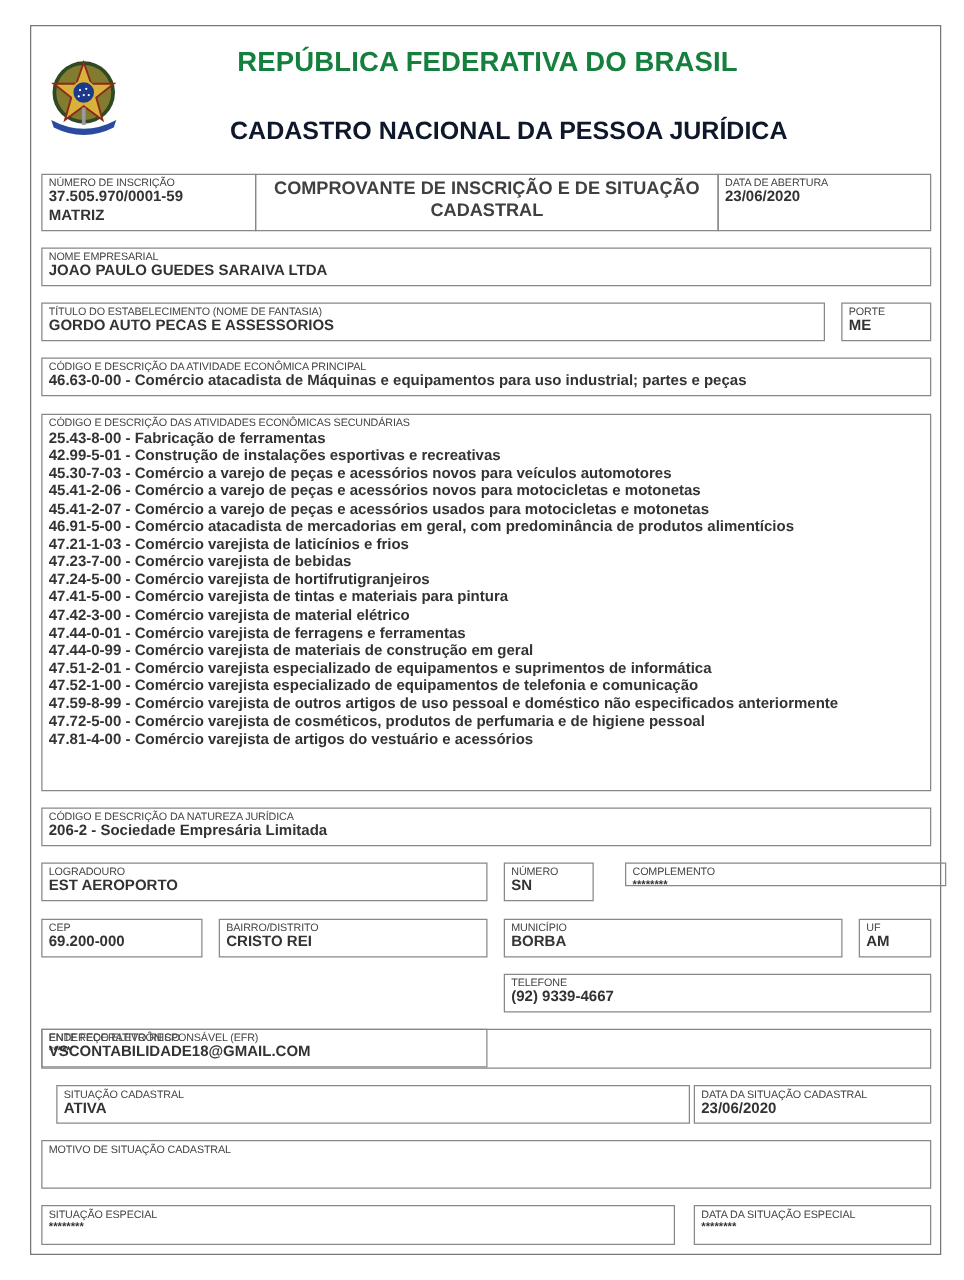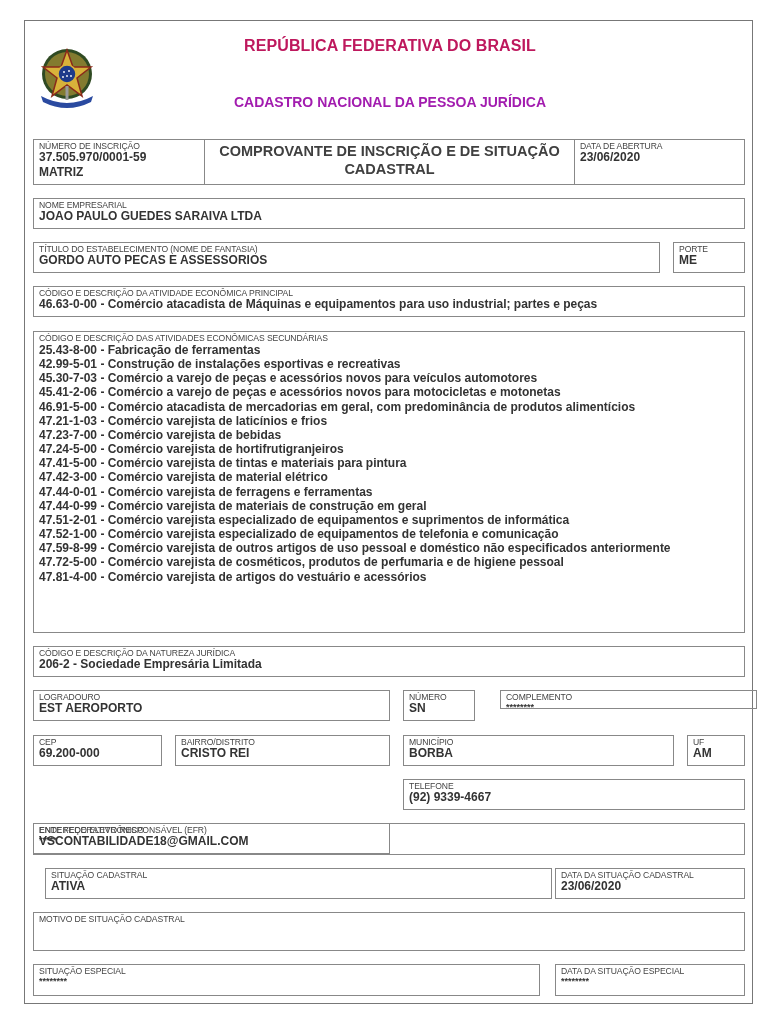--- a/index.html
+++ b/index.html
@@ -1,19 +1,19 @@
 <!DOCTYPE html>
 <html><head>
 <meta charset="utf-8">
 <style>
   html, body { margin:0; padding:0; background:#ffffff; }
   body { width:771px; height:1024px; position:relative; overflow:hidden; font-family:"Liberation Sans", sans-serif; color:#222; }
   .frame { position:absolute; left:24px; top:20px; width:729px; height:984px; border:1px solid #777; box-sizing:border-box; }
-  .title1 { position:absolute; left:180px; top:37px; width:420px; text-align:center; font-weight:bold; font-size:16px; color:#be185d; letter-spacing:0.1px; }
-  .title2 { position:absolute; left:160px; top:94px; width:460px; text-align:center; font-weight:bold; font-size:14px; color:#a21caf; }
+  .title1 { position:absolute; left:180px; top:37px; width:420px; text-align:center; font-weight:bold; font-size:22px; color:#15803d; letter-spacing:0.1px; }
+  .title2 { position:absolute; left:177px; top:94px; width:460px; text-align:center; font-weight:bold; font-size:20px; color:#0f172a; }
   .emblem { position:absolute; left:37px; top:46px; width:60px; height:64px; }
   .box { position:absolute; border:1px solid #888; box-sizing:border-box;padding-left:32px; }
   .lbl { position:absolute; left:5px; top:1px; font-size:8.6px; color:#444; white-space:nowrap; letter-spacing:-0.1px; }
   .val { position:absolute; left:5px; font-size:12px; font-weight:bold; color:#333; white-space:nowrap; }
   .stars { font-size:9px; font-weight:bold; }
   .comp-title { position:absolute; left:0; right:0; top:2px; text-align:center; font-weight:bold; font-size:14.5px; line-height:18px; color:#404040; }
   .sec-list { position:absolute; left:5px; top:11px; margin:0; padding:0; list-style:none; }
   .sec-list li { font-size:12px; font-weight:bold; color:#333; line-height:14.15px; white-space:nowrap; }
 </style>
 </head>
@@ -73,20 +73,21 @@
   <span class="val" style="top:10px;">46.63-0-00 - Comércio atacadista de Máquinas e equipamentos para uso industrial; partes e peças</span>
 </div>
 
 <div class="box" style="left:33px; top:331px; width:712px; height:302px;">
   <span class="lbl">CÓDIGO E DESCRIÇÃO DAS ATIVIDADES ECONÔMICAS SECUNDÁRIAS</span>
   <ul class="sec-list">
     <li>25.43-8-00 - Fabricação de ferramentas</li>
     <li>42.99-5-01 - Construção de instalações esportivas e recreativas</li>
     <li>45.30-7-03 - Comércio a varejo de peças e acessórios novos para veículos automotores</li>
     <li>45.41-2-06 - Comércio a varejo de peças e acessórios novos para motocicletas e motonetas</li>
+    <li>45.41-2-07 - Comércio a varejo de peças e acessórios usados para motocicletas e motonetas</li>
     <li>46.91-5-00 - Comércio atacadista de mercadorias em geral, com predominância de produtos alimentícios</li>
     <li>47.21-1-03 - Comércio varejista de laticínios e frios</li>
     <li>47.23-7-00 - Comércio varejista de bebidas</li>
     <li>47.24-5-00 - Comércio varejista de hortifrutigranjeiros</li>
     <li>47.41-5-00 - Comércio varejista de tintas e materiais para pintura</li>
     <li>47.42-3-00 - Comércio varejista de material elétrico</li>
     <li>47.44-0-01 - Comércio varejista de ferragens e ferramentas</li>
     <li>47.44-0-99 - Comércio varejista de materiais de construção em geral</li>
     <li>47.51-2-01 - Comércio varejista especializado de equipamentos e suprimentos de informática</li>
     <li>47.52-1-00 - Comércio varejista especializado de equipamentos de telefonia e comunicação</li>

